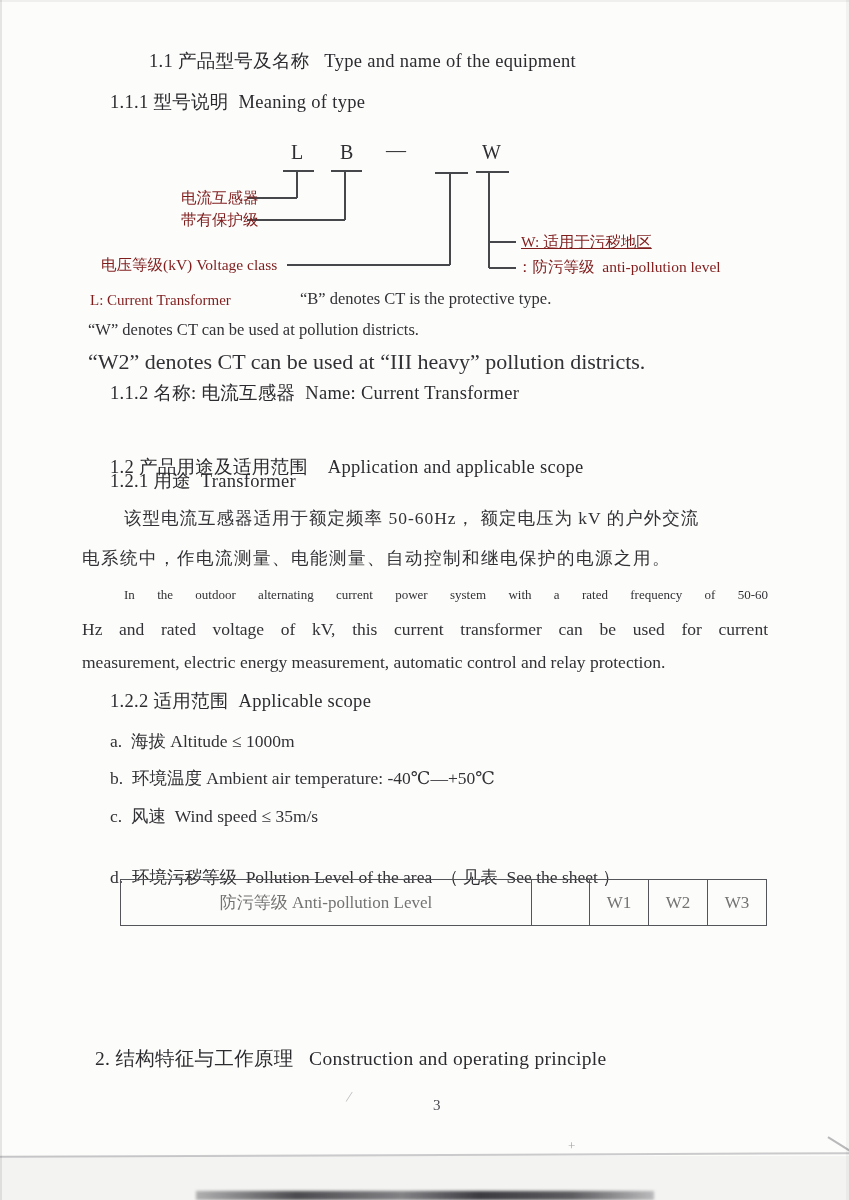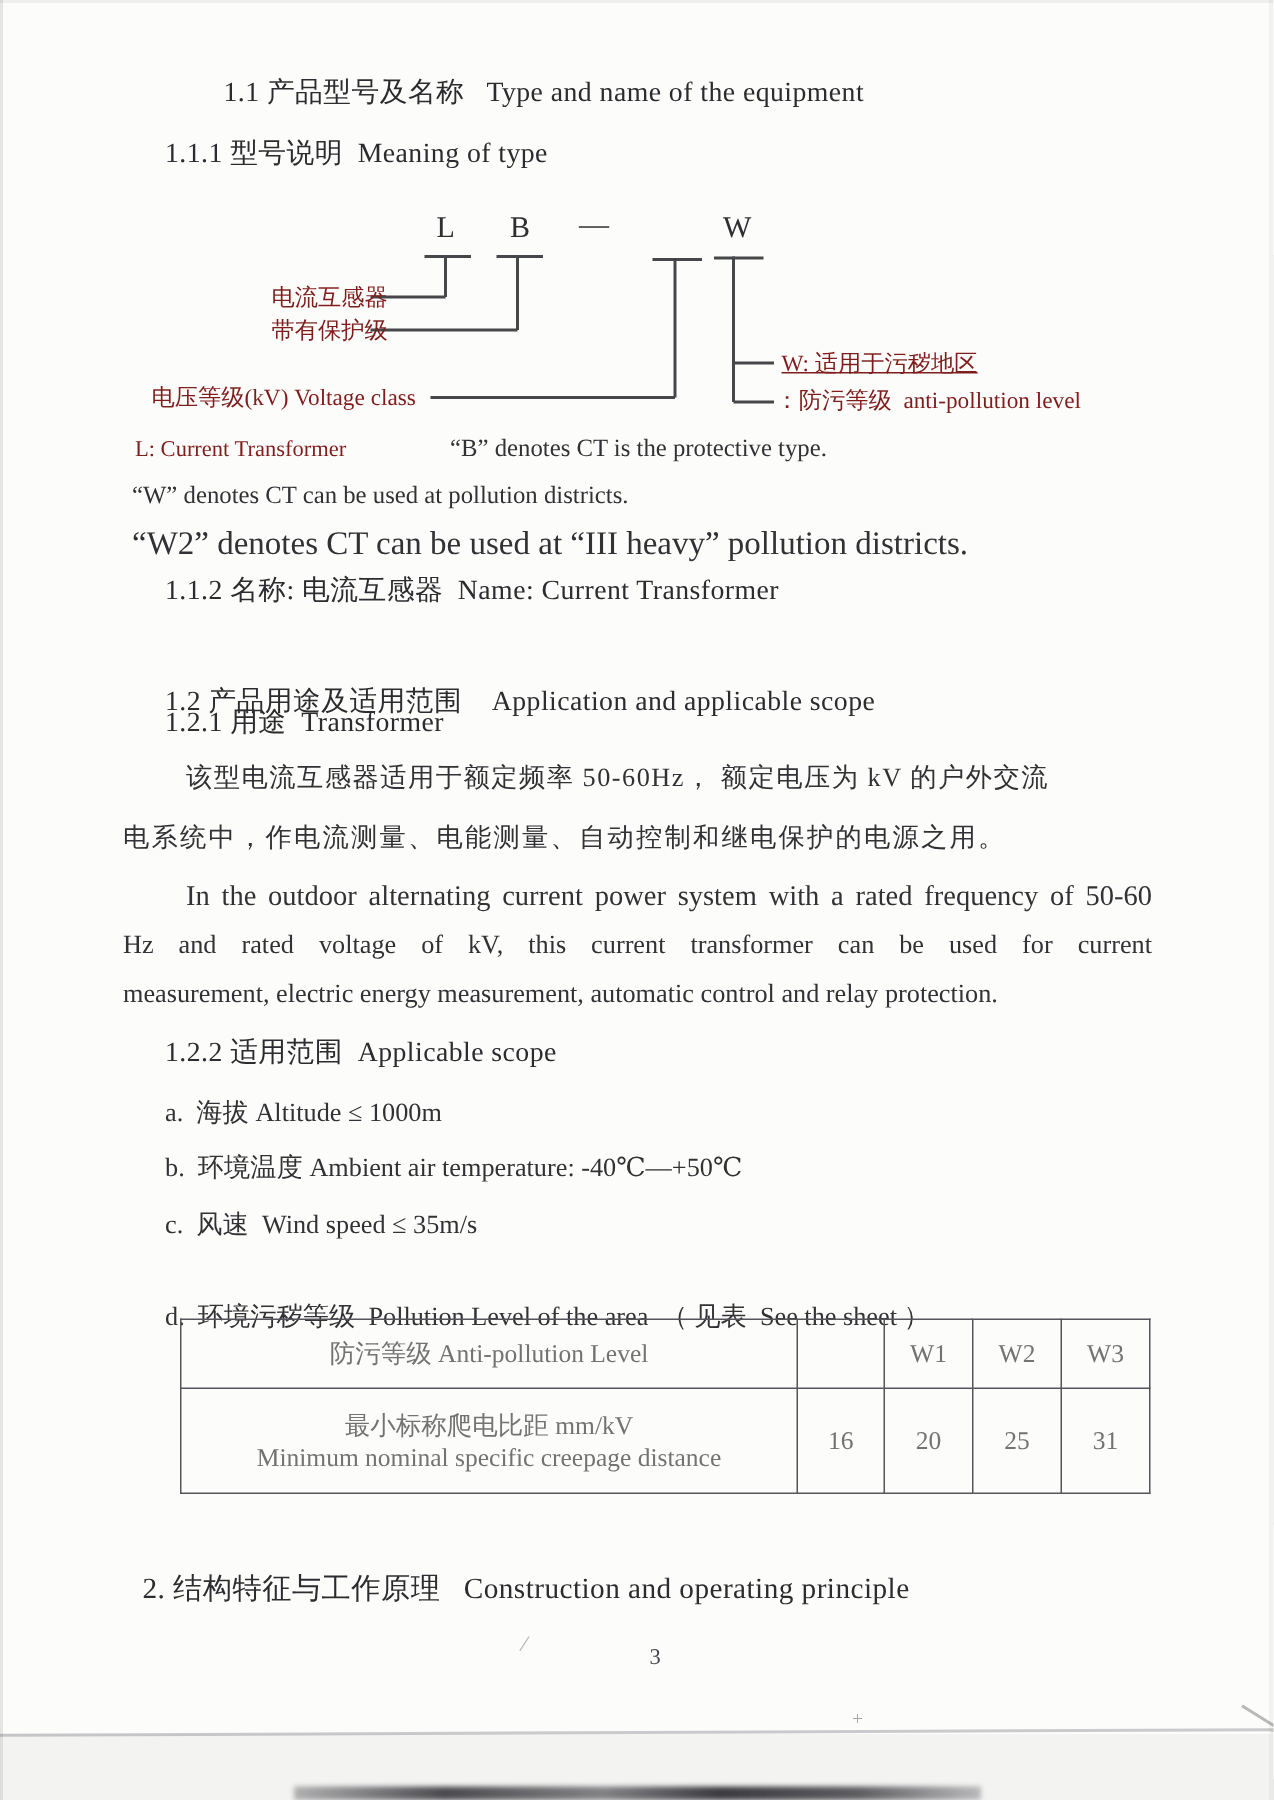--- a/index.html
+++ b/index.html
@@ -65,21 +65,21 @@
 <div class="abs body-txt" style="left:88px;top:320px;font-size:16.5px;">“W” denotes CT can be used at pollution districts.</div>
 <div class="abs body-txt" style="left:88px;top:349px;font-size:22px;">“W2” denotes CT can be used at “III heavy” pollution districts.</div>
 <div class="abs heading" style="left:110px;top:380px;">1.1.2 名称: 电流互感器  Name: Current Transformer</div>
 
 <div class="abs heading" style="left:110px;top:427px;margin-top:27px;">1.2 产品用途及适用范围    Application and applicable scope</div>
 <div class="abs heading" style="left:110px;top:468px;">1.2.1 用途  Transformer</div>
 
 <div class="abs body-txt" style="left:124px;top:506px;font-size:17.5px;letter-spacing:1px;">该型电流互感器适用于额定频率 50-60Hz， 额定电压为 kV 的户外交流</div>
 <div class="abs body-txt" style="left:82px;top:546px;font-size:17.5px;letter-spacing:1.5px;">电系统中，作电流测量、电能测量、自动控制和继电保护的电源之用。</div>
 
-<div class="abs body-txt justify-line" style="left:124px;top:587px;width:644px;font-size:19px;">In the outdoor alternating current power system with a rated frequency of 50-60</div>
+<div class="abs body-txt justify-line" style="left:124px;top:587px;width:644px;font-size:13px;">In the outdoor alternating current power system with a rated frequency of 50-60</div>
 <div class="abs body-txt justify-line" style="left:82px;top:619px;width:686px;font-size:17.5px;">Hz and rated voltage of kV, this current transformer can be used for current</div>
 <div class="abs body-txt" style="left:82px;top:652px;font-size:17.5px;text-align:center;">measurement, electric energy measurement, automatic control and relay protection.</div>
 
 <div class="abs heading" style="left:110px;top:688px;">1.2.2 适用范围  Applicable scope</div>
 
 <div class="abs body-txt" style="left:110px;top:729px;font-size:17.5px;">a.  海拔 Altitude ≤ 1000m</div>
 <div class="abs body-txt" style="left:110px;top:766px;font-size:17.5px;">b.  环境温度 Ambient air temperature: -40℃—+50℃</div>
 <div class="abs body-txt" style="left:110px;top:804px;font-size:17.5px;">c.  风速  Wind speed ≤ 35m/s</div>
 <div class="abs body-txt" style="left:110px;top:865px;font-size:17.5px;">d.  环境污秽等级  Pollution Level of the area  （ 见表  See the sheet ）</div>
 
@@ -92,30 +92,20 @@
       <col style="width:59px">
   </colgroup>
   <tbody>
       <tr style="height:46px">
     <td>防污等级 Anti-pollution Level</td>
     <td></td>
     <td>W1</td>
     <td>W2</td>
     <td>W3</td>
   </tr>
-  <tr style="height:70px">
-    <td>
-      <div>最小标称爬电比距  mm/kV</div>
-      <div>Minimum nominal specific creepage distance</div>
-    </td>
-    <td>16</td>
-    <td>20</td>
-    <td>25</td>
-    <td>31</td>
-  </tr>
 </tbody>
   </table>
 
 <div class="abs heading" style="left:95px;top:1045px;font-size:19.5px;">2. 结构特征与工作原理   Construction and operating principle</div>
 
 <div class="abs" style="left:433px;top:1097px;font-size:15px;color:#4a4a50;">3</div>
 
 <div class="artifact" style="left:347px;top:1088px;font-size:16px;color:rgba(110,110,120,.5);transform:rotate(14deg);">/</div>
 <div class="artifact" style="left:568px;top:1138px;font-size:13px;color:rgba(90,90,100,.55);">+</div>
 

